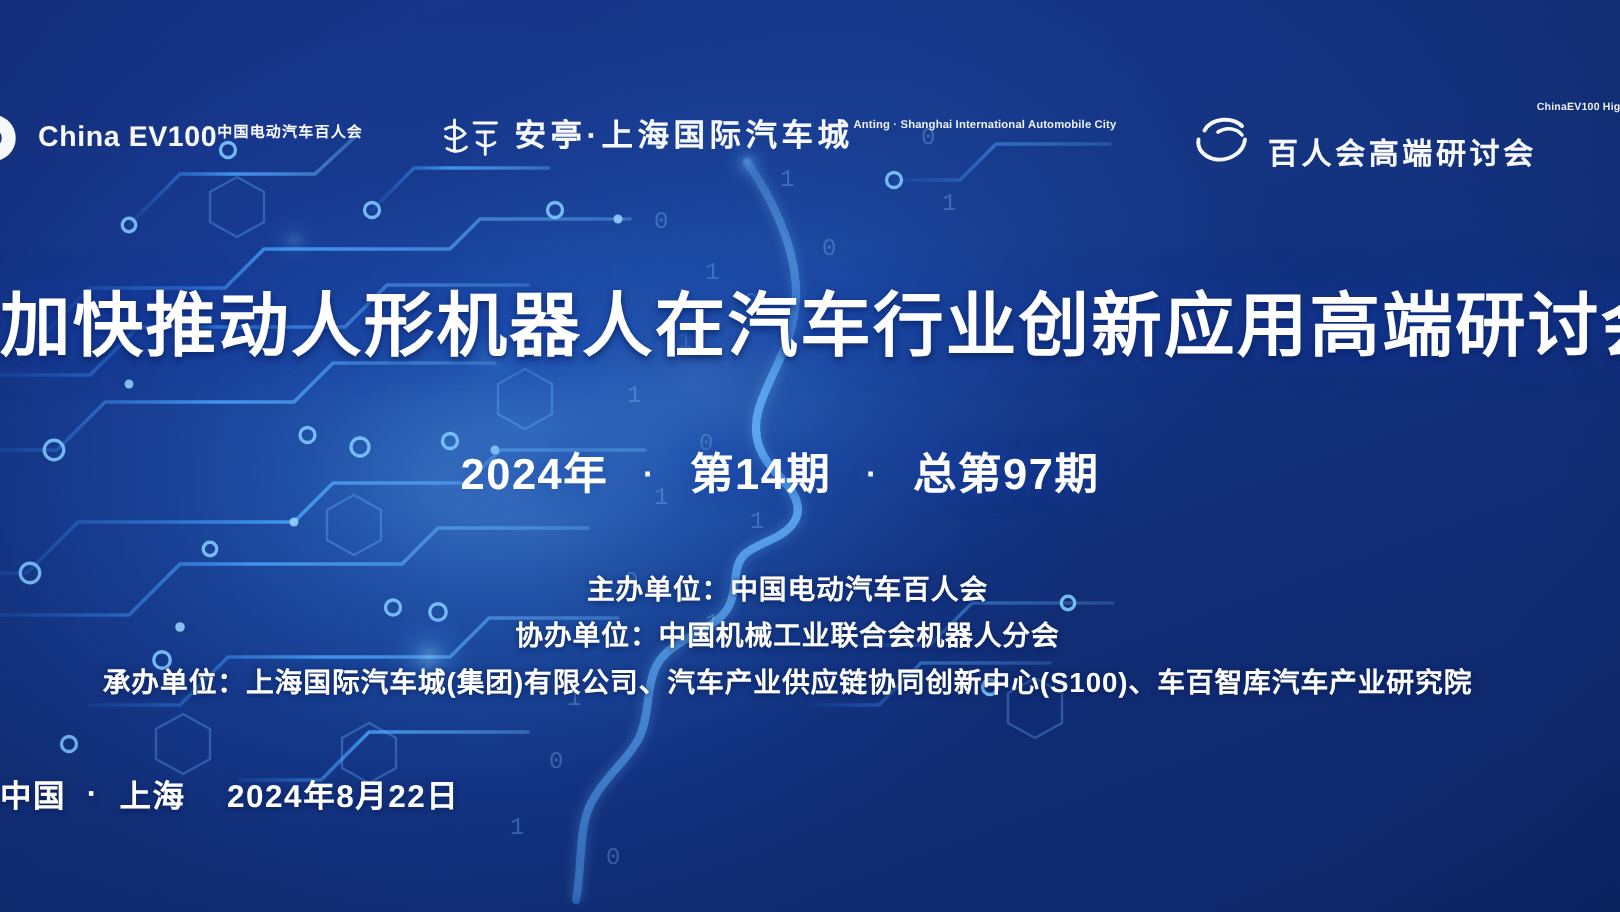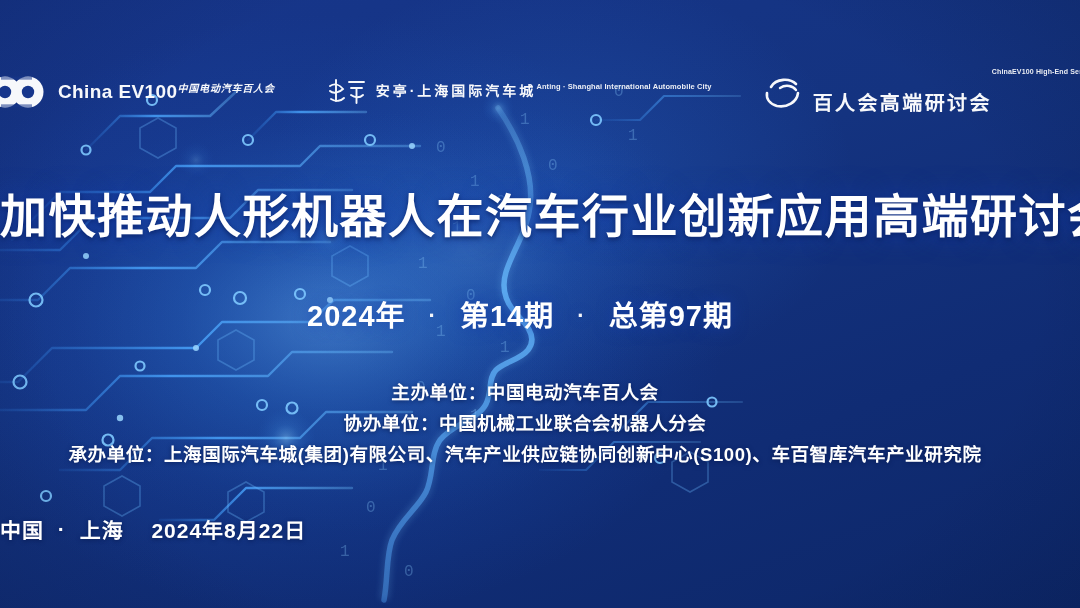--- a/index.html
+++ b/index.html
@@ -74,21 +74,21 @@
     background: rgba(255,255,255,0.75);
     margin: 2.5px 0 2.5px 0;
   }
   .logo-brand {
     font-size: 19px;
     font-weight: 700;
     letter-spacing: 0.4px;
     white-space: nowrap;
   }
   .logo-anting-cn {
-    font-size: 14px;
+    font-size: 21px;
     font-weight: 700;
     letter-spacing: 3px;
     white-space: nowrap;
   }
   .logo-ev100plus-cn {
     font-size: 14px;
     font-weight: 700;
     letter-spacing: 1.2px;
     white-space: nowrap;
   }
@@ -299,21 +299,21 @@
         <ellipse cx="7" cy="17" rx="5.5" ry="15" fill="#ffffff"></ellipse>
         <circle cx="28" cy="17" r="15.5" fill="#ffffff"></circle>
         <circle cx="28" cy="17" r="6.2" fill="#18378d"></circle>
         <circle cx="51" cy="17" r="15.5" fill="#ffffff"></circle>
         <circle cx="51" cy="17" r="6.2" fill="#18378d"></circle>
         <rect x="24" y="1.5" width="31" height="3.2" fill="#18378d" opacity="0.55"></rect>
         <rect x="24" y="29.3" width="31" height="3.2" fill="#18378d" opacity="0.55"></rect>
       </svg>
       <div class="logo-text">
         <div class="logo-brand">China EV100</div>
-        <div class="logo-cn" style="font-size:10px;letter-spacing:0.8px;margin-top:2px;font-style:italic;">中国电动汽车百人会</div>
+        <div class="logo-cn" style="font-size:10px;letter-spacing:0.8px;margin-top:2px;">中国电动汽车百人会</div>
       </div>
     </div>
 
     <div class="logo">
       <svg class="logo-mark" width="40" height="30" viewBox="0 0 40 30" xmlns="http://www.w3.org/2000/svg" aria-hidden="true">
         <g fill="none" stroke="#ffffff" stroke-width="1.9" stroke-linecap="round">
           <path d="M3 9 C 8 6, 13 8, 16 12 C 12 16, 6 17, 3 14"></path>
           <path d="M9 3 L 9 24"></path>
           <path d="M4 22 C 9 25, 14 24, 17 21"></path>
           <path d="M22 5 L 37 5"></path>

